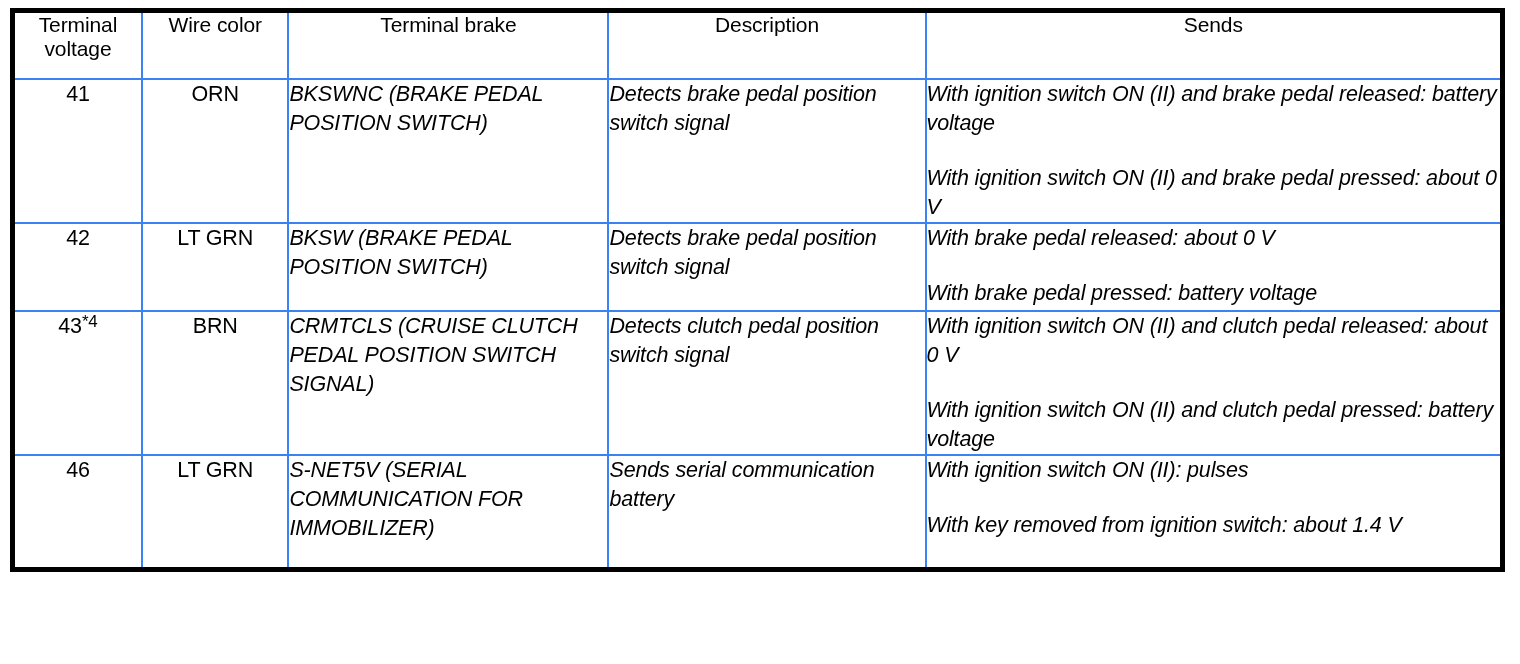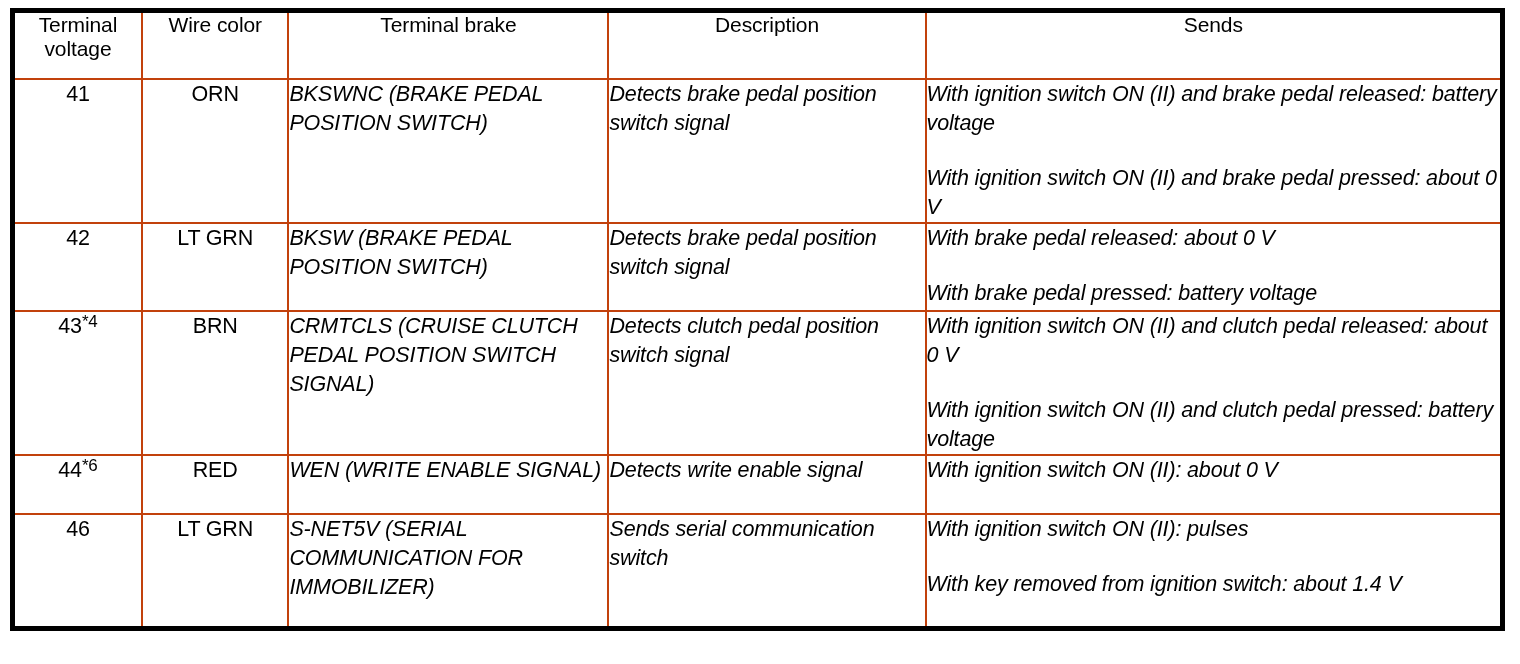--- a/index.html
+++ b/index.html
@@ -27,21 +27,21 @@
     left: 10px;
     top: 8px;
     width: 1495px;
     border-collapse: collapse;
     table-layout: fixed;
     border: 5px solid #000;
   }
 
   table.terminal-table td,
   table.terminal-table th {
-    border: 2px solid #c2410c;
+    border: 2px solid #3b82f6;
     vertical-align: top;
     padding: 0;
     font-weight: normal;
   }
 
   
   col.c-num    { width: 129px; }
   col.c-wire   { width: 146px; }
   col.c-name   { width: 319px; }
   col.c-desc   { width: 316px; }
@@ -158,35 +158,26 @@
         <td class="cell-wire">BRN</td>
         <td class="cell-name">CRMTCLS (CRUISE CLUTCH PEDAL POSITION SWITCH SIGNAL)</td>
         <td class="cell-desc">Detects clutch pedal position switch signal</td>
         <td class="cell-signal">
           <span class="sig-line">With ignition switch ON (II) and clutch pedal released: about 0 V</span>
           <span class="sig-gap"></span>
           <span class="sig-line">With ignition switch ON (II) and clutch pedal pressed: battery voltage</span>
         </td>
       </tr>
 
-      <tr class="row-h-66">
-        <td class="cell-num"><span>44</span><span class="sup-mark">*6</span></td>
-        <td class="cell-wire">RED</td>
-        <td class="cell-name">WEN (WRITE ENABLE SIGNAL)</td>
-        <td class="cell-desc">Detects write enable signal</td>
-        <td class="cell-signal">
-          <span class="sig-line">With ignition switch ON (II): about 0 V</span>
-        </td>
-      </tr>
 
       <tr class="row-h-120">
         <td class="cell-num"><span>46</span><span class="sup-mark"></span></td>
         <td class="cell-wire">LT GRN</td>
         <td class="cell-name">S-NET5V (SERIAL COMMUNICATION FOR IMMOBILIZER)</td>
-        <td class="cell-desc">Sends serial communication switch</td>
+        <td class="cell-desc">Sends serial communication battery</td>
         <td class="cell-signal">
           <span class="sig-line">With ignition switch ON (II): pulses</span>
           <span class="sig-gap"></span>
           <span class="sig-line">With key removed from ignition switch: about 1.4 V</span>
         </td>
       </tr>
 
     </tbody>
   </table>
 

